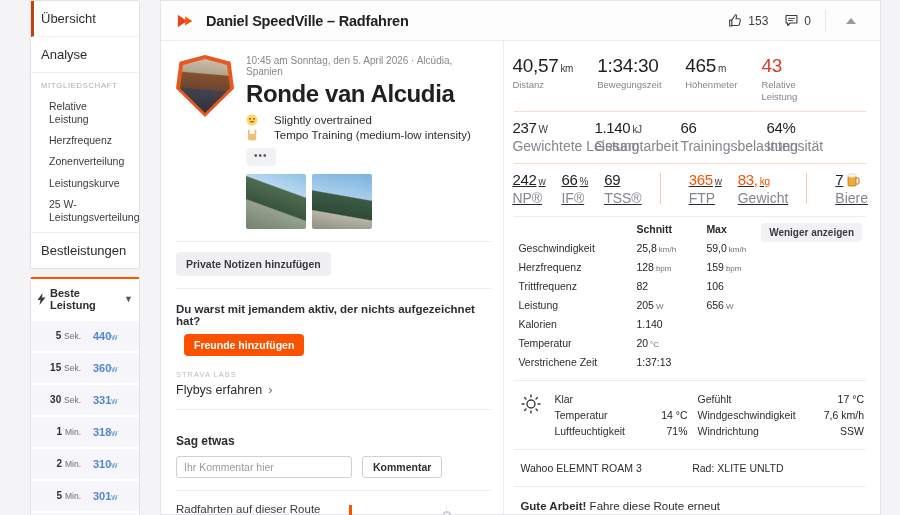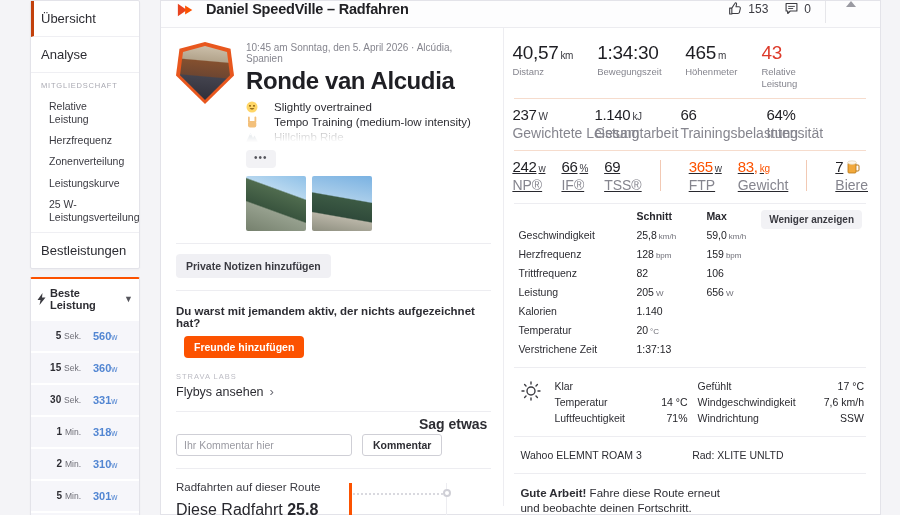--- a/index.html
+++ b/index.html
@@ -19,21 +19,21 @@
   .best-header { display:flex; align-items:center; gap:4px; padding:8px 6px; font-size:11px; font-weight:bold; color:#2c2c32; }
   .best-row { display:flex; align-items:center; background:#f6f6fa; border-top:2px solid #fff; padding:9px 6px; }
   .best-row .bl { width:44px; text-align:right; font-size:10px; font-weight:bold; color:#2e2e34; }
   .best-row .bl .u2 { font-weight:normal; font-size:8.5px; color:#6d6d76; }
   .best-row .bv { margin-left:12px; font-size:11px; color:#5286d2; font-weight:bold; }
   .best-row .bv .u { font-size:8.5px; font-weight:normal; }
   .caret-down { font-size:9px; color:#55555c; margin-left:2px; }
 
   
   .panel { position:absolute; left:160px; top:0; width:721px; height:515px; background:#fff; border:1px solid #e3e3e9; }
-  .phead { display:flex; align-items:flex-start; height:27px; padding:0 10px 0 14px; border-bottom:1px solid #ececf0; background:#fdfdfe; }
+  .phead { display:flex; align-items:center; height:40px; padding:0 10px 0 14px; border-bottom:1px solid #ececf0; background:#fdfdfe; }
   .ptitle { font-size:14.5px; font-weight:bold; letter-spacing:-.2px; margin-left:9px; color:#222226; }
   .phead .spacer { flex:1; }
   .h-act { display:flex; align-items:center; gap:5px; margin-left:16px; font-size:12px; color:#3a3a41; cursor:pointer; }
   .h-divider { width:1px; height:22px; background:#e6e6ea; margin-left:14px; }
   .caret-up { width:0; height:0; border-left:5px solid transparent; border-right:5px solid transparent; border-bottom:6px solid #9a9aa2; margin:0 14px 0 20px; cursor:pointer; }
 
   .content { display:flex; height:478px; }
   .left-col { width:357px; padding:14px 16px 0 15px; }
   .right-col { flex:1; border-left:1px solid #ededf1; padding:10px 12px 0 8px; }
 
@@ -53,22 +53,22 @@
   .photo-thumb.p1 { background:linear-gradient(200deg,#8fc1e8 0%,#b7d7ef 30%,#4f6b4e 32%,#39543e 60%,#96a08e 62%,#75806d 100%); }
   .photo-thumb.p2 { background:linear-gradient(190deg,#7ab2e2 0%,#a9cdea 40%,#3c5a44 42%,#2f4a3a 70%,#b8b4a6 72%,#8e8f80 100%); }
 
   .lc-divider { border-top:1px solid #ededf1; margin:12px -4px 0 0; }
   .ghost-btn { display:inline-block; margin-top:10px; padding:6px 10px; background:#f0f0f4; border-radius:4px; font-size:10.5px; font-weight:bold; color:#3a3a41; cursor:pointer; }
   .prompt { margin-top:14px; font-size:11.5px; font-weight:bold; color:#2d2d33; }
   .orange-btn { display:inline-block; margin:7px 0 0 8px; padding:5px 10px; background:#fc5200; border-radius:4px; color:#fff; font-size:10.5px; font-weight:bold; cursor:pointer; }
   .labs { margin-top:14px; font-size:7.5px; letter-spacing:1px; color:#bcbcc4; }
   .flybys { margin-top:3px; font-size:12.5px; color:#2d2d33; cursor:pointer; }
   .flybys .chev { color:#6d6d76; margin-left:6px; font-size:13px; }
-  .say { margin-top:4px; font-size:14px; font-weight:bold; color:#2d2d33;text-align:right; }
-  .comment-row { display:flex; gap:10px; margin-top:2px; align-items:center; }
+  .say { margin-top:24px; font-size:12px; font-weight:bold; color:#2d2d33; }
+  .comment-row { display:flex; gap:10px; margin-top:8px; align-items:center; }
   .comment-input { width:176px; height:22px; border:1px solid #cfcfd6; border-radius:3px; font-size:10.5px; padding:0 7px; color:#2d2d33; font-family:inherit; }
   .comment-input::placeholder { color:#9a9aa2; }
   .comment-btn { height:22px; padding:0 10px; background:#fff; border:1px solid #cfcfd6; border-radius:3px; font-size:10.5px; font-weight:bold; color:#2d2d33; cursor:pointer; font-family:inherit; }
 
   .route-row { display:flex; margin-top:12px; }
   .route-info { flex:1; }
   .route-head { font-size:11.5px; color:#3a3a41; }
   .route-val { margin-top:8px; font-size:16px; color:#28282e; }
   .route-val b { font-weight:bold; }
   .mini-chart { position:relative; width:120px; height:44px; margin:2px 18px 0 0; }
@@ -144,21 +144,21 @@
         <span>
             <svg width="9" height="12" viewBox="0 0 9 12">
               <path d="M5.5 0 L0.5 7 H3.5 L2.5 12 L8.5 4.5 H5 Z" fill="#3c3c42"></path>
             </svg>
           </span>
         <span>Beste Leistung</span>
         <span class="caret-down">▼</span>
       </div>
       <div class="best-row">
           <span class="bl"><span>5</span> <span class="u2">Sek.</span></span>
-          <span class="bv"><span>560</span><span class="u">w</span></span>
+          <span class="bv"><span>440</span><span class="u">w</span></span>
         </div>
       <div class="best-row">
           <span class="bl"><span>15</span> <span class="u2">Sek.</span></span>
           <span class="bv"><span>360</span><span class="u">w</span></span>
         </div>
       <div class="best-row">
           <span class="bl"><span>30</span> <span class="u2">Sek.</span></span>
           <span class="bv"><span>331</span><span class="u">w</span></span>
         </div>
       <div class="best-row">
@@ -234,47 +234,38 @@
             <div class="tag-line">
               <span>
                   <svg width="12" height="12" viewBox="0 0 12 12">
                     <path d="M2 6 V1.5 q0-.9.9-.9 t.9.9 V5 h.8 V6 Z" fill="#f3c07b"></path>
                     <path d="M8.5 6 V1.5 q0-.9.9-.9 t.9.9 V6 Z" fill="#f3c07b"></path>
                     <rect x="2" y="5" width="8.3" height="6.5" rx="2" fill="#f3c07b"></rect>
                   </svg>
                 </span>
               <span>Tempo Training (medium-low intensity)</span>
             </div>
-            <div class="tag-line faded">
-              <span>
-                  <svg width="12" height="12" viewBox="0 0 12 12">
-                    <path d="M0 11 L4.5 2 L7 7 L8.5 4.5 L12 11 Z" fill="#8a9aa8"></path>
-                    <path d="M4.5 2 L5.6 4.2 L3.4 4.2 Z" fill="#e8eef2"></path>
-                  </svg>
-                </span>
-              <span>Hillclimb Ride</span>
-            </div>
             <div class="more-btn">•••</div>
           </div>
         </div>
 
         <div class="photos">
           <div class="photo-thumb p1"></div>
           <div class="photo-thumb p2"></div>
         </div>
 
         <div class="lc-divider"></div>
         <div class="ghost-btn">Private Notizen hinzufügen</div>
         <div class="lc-divider"></div>
 
         <div class="prompt">Du warst mit jemandem aktiv, der nichts aufgezeichnet hat?</div>
         <div class="orange-btn">Freunde hinzufügen</div>
 
         <div class="labs">STRAVA LABS</div>
-        <div class="flybys"><span>Flybys ansehen</span><span class="chev">›</span></div>
+        <div class="flybys"><span>Flybys erfahren</span><span class="chev">›</span></div>
 
         <div class="lc-divider"></div>
         <div class="say">Sag etwas</div>
         <div class="comment-row">
           <input class="comment-input" placeholder="Ihr Kommentar hier" style="">
           <button class="comment-btn">Kommentar</button>
         </div>
 
         <div class="lc-divider"></div>
         <div class="route-row">

